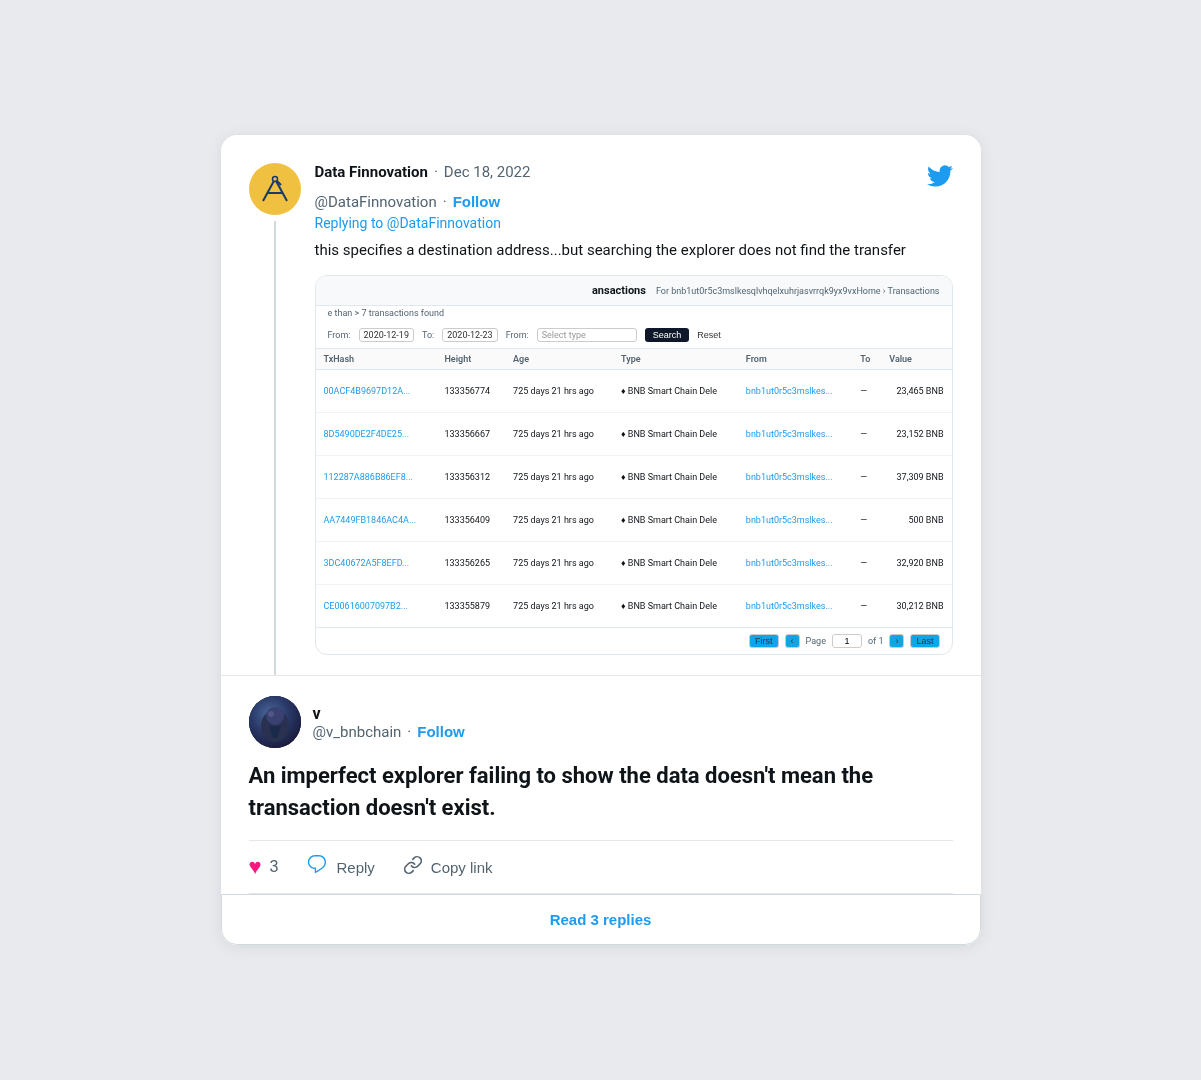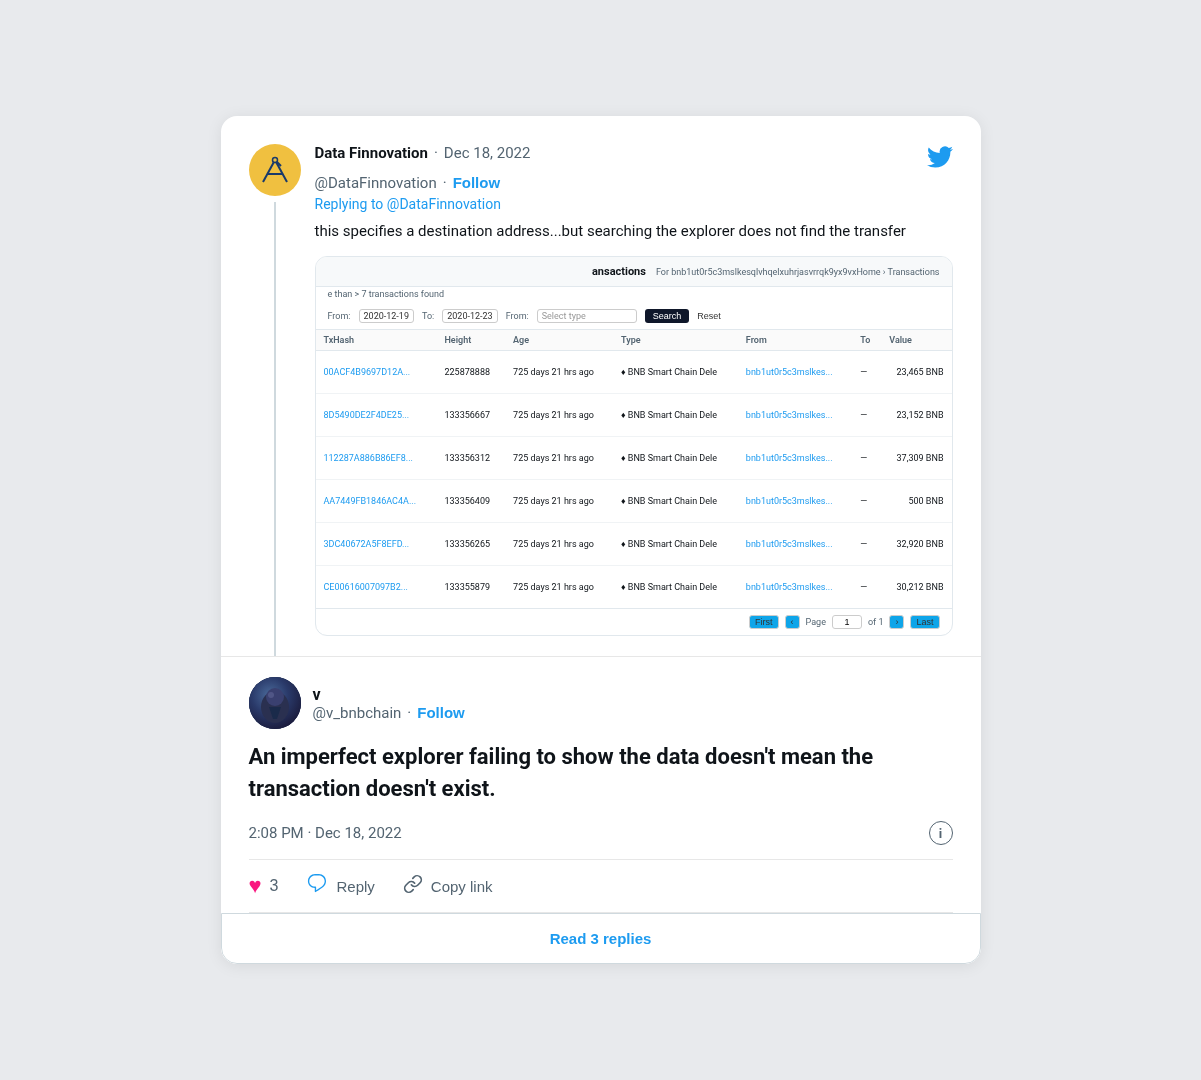--- a/index.html
+++ b/index.html
@@ -437,21 +437,21 @@
               <th>Age</th>
               <th>Type</th>
               <th>From</th>
               <th>To</th>
               <th>Value</th>
             </tr>
           </thead>
           <tbody id="ss-table-body">
           <tr>
       <td class="txhash">00ACF4B9697D12A...</td>
-      <td>225878888</td>
+      <td>133356774</td>
       <td>725 days 21 hrs ago</td>
       <td>♦ BNB Smart Chain Dele</td>
       <td style="color:#1d9bf0;">bnb1ut0r5c3mslkes...</td>
       <td>—</td>
       <td class="value">23,465 BNB</td>
     </tr>
               <tr>
       <td class="txhash">8D5490DE2F4DE25...</td>
       <td>133356667</td>
       <td>725 days 21 hrs ago</td>
@@ -544,24 +544,20 @@
         <div class="user-v-handle-row">
           <span class="user-v-handle">@v_bnbchain</span>
           <span class="dot-sep">·</span>
           <button class="follow-btn">Follow</button>
         </div>
       </div>
     </div>
 
     <div class="tweet-bottom-text">An imperfect explorer failing to show the data doesn't mean the transaction doesn't exist.</div>
 
-    <div class="tweet-bottom-meta">
-      <span class="tweet-time">2:08 PM · Dec 18, 2022</span>
-      <div class="info-icon">i</div>
-    </div>
 
     <div class="tweet-actions">
       <button class="action-btn">
         <span class="heart-icon">♥</span>
         <span class="like-count">3</span>
       </button>
       <button class="action-btn">
         <span class="reply-icon">
           <svg width="22" height="22" viewBox="0 0 24 24" fill="#1d9bf0">
             <path d="M14.046 2.242l-4.148-.01h-.002c-4.374 0-7.8 3.427-7.8 7.802 0 4.098 3.186 7.206 7.465 7.37v3.828c0 .108.045.286.12.403.142.225.385.347.633.347.138 0 .277-.038.402-.118.264-.168 6.473-4.14 8.088-5.506 1.902-1.61 3.04-3.97 3.043-6.312v-.017c-.006-4.368-3.43-7.788-7.8-7.788zm3.787 12.972c-1.134.96-4.862 3.405-6.772 4.643V16.67c0-.414-.334-.75-.75-.75h-.395c-3.66 0-6.318-2.476-6.318-5.886 0-3.534 2.768-6.302 6.3-6.302l4.147.01h.002c3.532 0 6.3 2.766 6.302 6.296-.003 1.91-.942 3.844-2.514 5.176z"></path>

